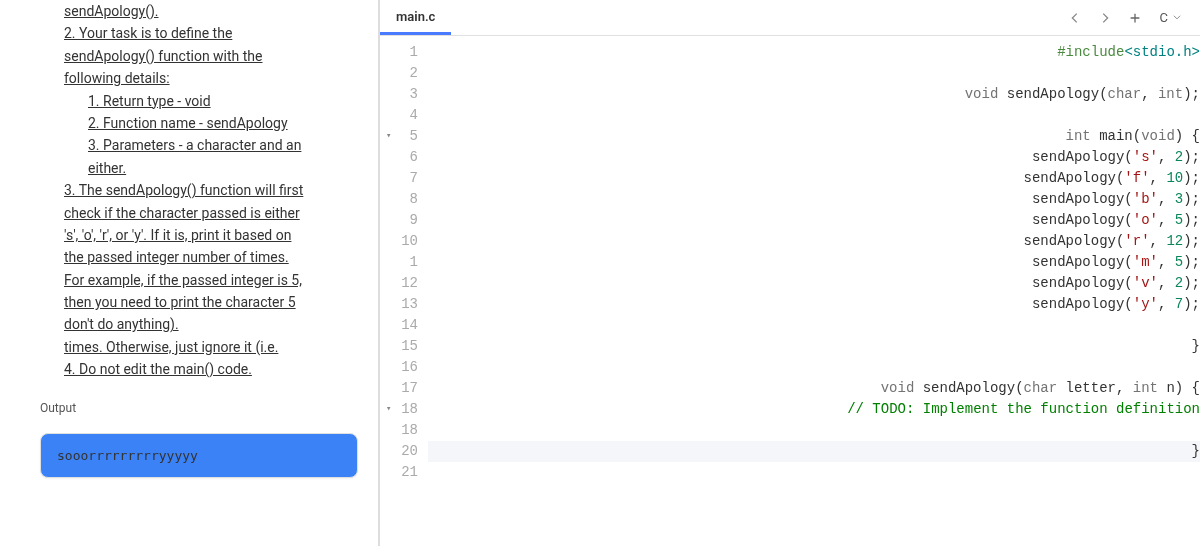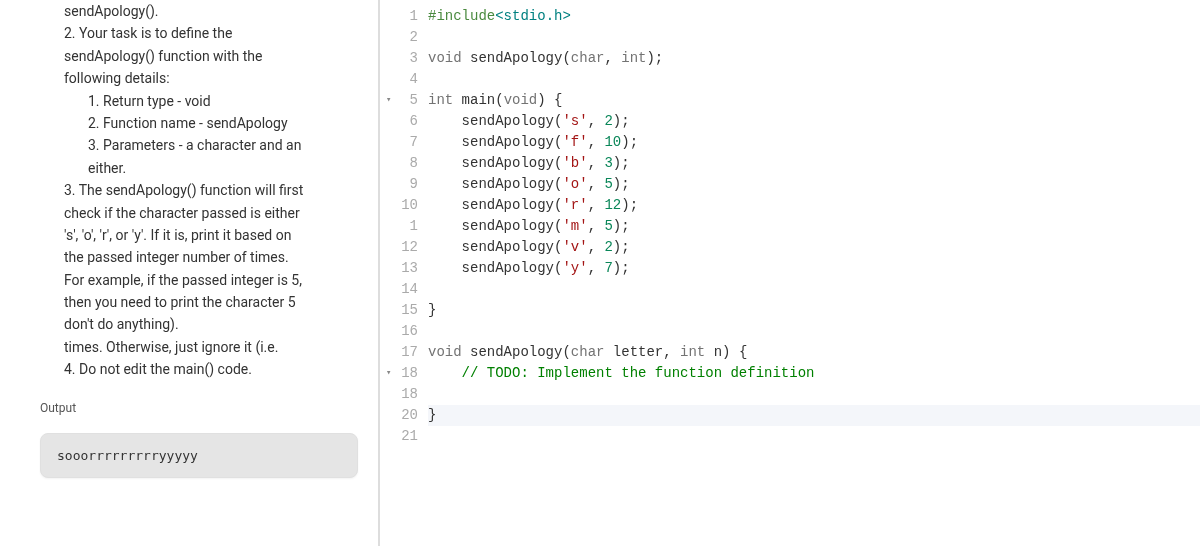--- a/index.html
+++ b/index.html
@@ -5,44 +5,44 @@
     * { margin: 0; padding: 0; box-sizing: border-box; }
     body { font-family: -apple-system, BlinkMacSystemFont, "Segoe UI", Roboto, sans-serif; font-size: 14px; color: #333; background: #fff; }
     .app { display: flex; height: 546px; width: 1200px; }
     
     .left-panel { width: 380px; padding: 0 20px 20px 40px; overflow-y: auto; position: relative; border-right: 2px solid #ddd; }
     .left-panel::-webkit-scrollbar { width: 10px; }
     .left-panel::-webkit-scrollbar-track { background: #f0f0f0; }
     .left-panel::-webkit-scrollbar-thumb { background: #888; border-radius: 2px; }
     
     .instructions { color: #333; line-height: 1.6; }
-    .instructions .line { margin-bottom: 0; }
+    .instructions .line { margin-bottom: 0; text-decoration: underline; }
     .indent-1 { padding-left: 24px; }
     .indent-2 { padding-left: 48px; }
     .indent-3 { padding-left: 24px; }
     
     .output-title { margin-top: 20px; font-size: 12px; color: #555; }
-    .output-box { margin-top: 18px; background: #e5e5e5; border: 1px solid #e0e0e0; border-radius: 8px; padding: 14px 16px; font-family: Consolas, Monaco, monospace; font-size: 13px; color: #333; box-shadow: 0 1px 2px rgba(0,0,0,0.05); }
+    .output-box { margin-top: 18px; background: #3b82f6; border: 1px solid #e0e0e0; border-radius: 8px; padding: 14px 16px; font-family: Consolas, Monaco, monospace; font-size: 13px; color: #333; box-shadow: 0 1px 2px rgba(0,0,0,0.05); }
     
     .editor-panel { flex: 1; display: flex; flex-direction: column; background: #fff; }
     .editor-tabs { display: flex; align-items: center; border-bottom: 1px solid #e0e0e0; height: 36px; padding: 0; }
     .tab { padding: 8px 16px; font-size: 13px; font-weight: 600; color: #333; border-bottom: 3px solid #4a7bff; cursor: pointer; }
     .tab-spacer { flex: 1; }
     .tab-controls { display: flex; align-items: center; gap: 0; padding-right: 8px; }
     .tab-btn { width: 30px; height: 30px; display: flex; align-items: center; justify-content: center; color: #888; cursor: pointer; font-size: 16px; border-radius: 4px; }
     .tab-btn svg { width: 14px; height: 14px; }
     .lang-select { display: flex; align-items: center; gap: 4px; padding: 4px 10px; border-radius: 4px; cursor: pointer; color: #555; font-size: 13px; }
     .lang-select .chev { font-size: 10px; color: #888; }
     
     .code-area { flex: 1; display: flex; font-family: Consolas, Monaco, "Courier New", monospace; font-size: 14px; line-height: 1.5; overflow: auto; padding-top: 6px; }
     .gutter { width: 48px; text-align: right; padding-right: 10px; color: #aaa; user-select: none; }
     .gutter .gline { height: 21px; position: relative; }
     .gutter .fold { position: absolute; left: 6px; top: 4px; font-size: 9px; color: #888; cursor: pointer; }
     .code-lines { flex: 1; }
-    .code-lines .cline { height: 21px; white-space: pre; }
+    .code-lines .cline { height: 21px; white-space: pre; text-align: right; }
     .cline.cursor-line { background: #f4f6fa; }
     
     
     .tk-pre { color: #4a8a3f; }
     .tk-ang { color: #008080; }
     .tk-kw { color: #737373; }
     .tk-str { color: #a31515; }
     .tk-num { color: #098658; }
     .tk-cmt { color: #008000; }
   </style>
@@ -72,20 +72,49 @@
         <div class="line indent-1">4. Do not edit the main() code.</div>
       </div>
 
     <div class="output-title">Output</div>
     <div class="output-box">
       <span>sooorrrrrrrrryyyyy</span>
     </div>
   </div>
 
   <div class="editor-panel">
+    <div class="editor-tabs">
+      <div class="tab">main.c</div>
+      <div class="tab-spacer"></div>
+      <div class="tab-controls">
+        <div class="tab-btn">
+          <svg viewBox="0 0 16 16">
+              <path d="M10 3 L5 8 L10 13" stroke="#888" stroke-width="1.5" fill="none"></path>
+            </svg>
+        </div>
+        <div class="tab-btn">
+          <svg viewBox="0 0 16 16">
+              <path d="M6 3 L11 8 L6 13" stroke="#888" stroke-width="1.5" fill="none"></path>
+            </svg>
+        </div>
+        <div class="tab-btn">
+          <svg viewBox="0 0 16 16">
+              <path d="M8 3 L8 13 M3 8 L13 8" stroke="#666" stroke-width="1.5" fill="none"></path>
+            </svg>
+        </div>
+        <div class="lang-select">
+          <span>C</span>
+          <span class="chev">
+            <svg width="10" height="10" viewBox="0 0 16 16">
+                <path d="M3 6 L8 11 L13 6" stroke="#888" stroke-width="1.5" fill="none"></path>
+              </svg>
+          </span>
+        </div>
+      </div>
+    </div>
 
     <div class="code-area">
       <div class="gutter" id="gutter">
           <div class="gline"><span>1</span></div>
           <div class="gline"><span>2</span></div>
           <div class="gline"><span>3</span></div>
           <div class="gline"><span>4</span></div>
           <div class="gline"><span class="fold">▾</span><span>5</span></div>
           <div class="gline"><span>6</span></div>
           <div class="gline"><span>7</span></div>

